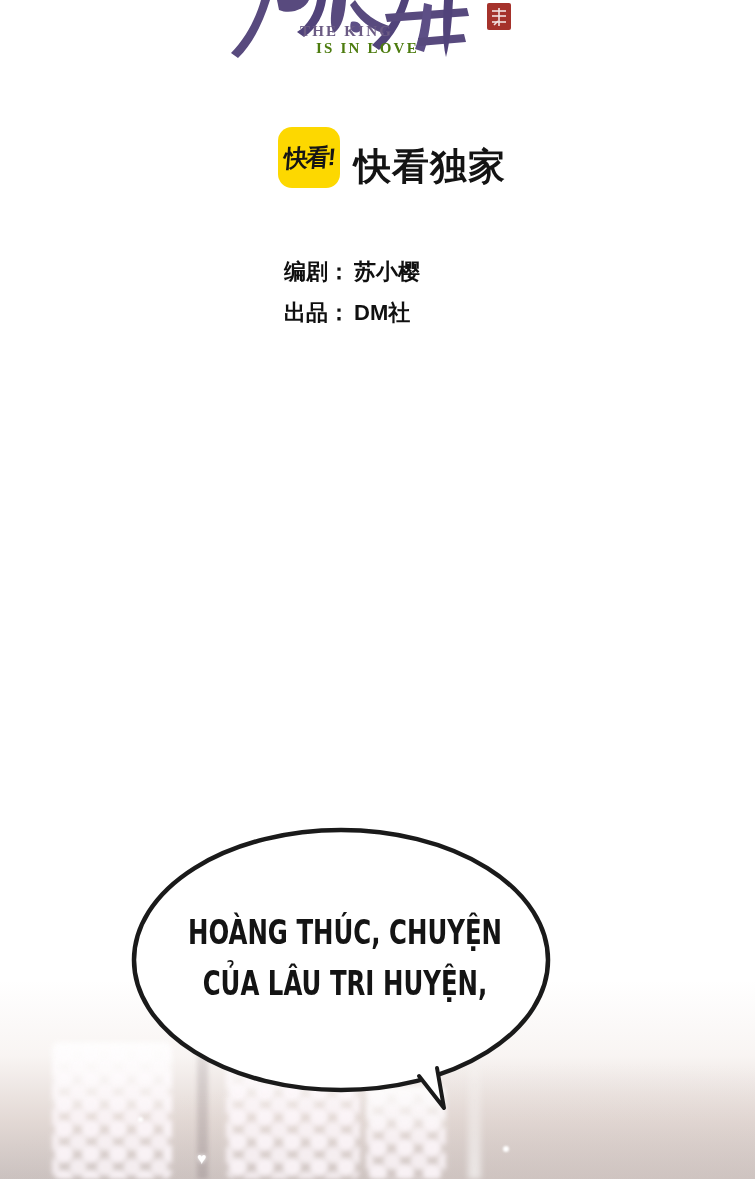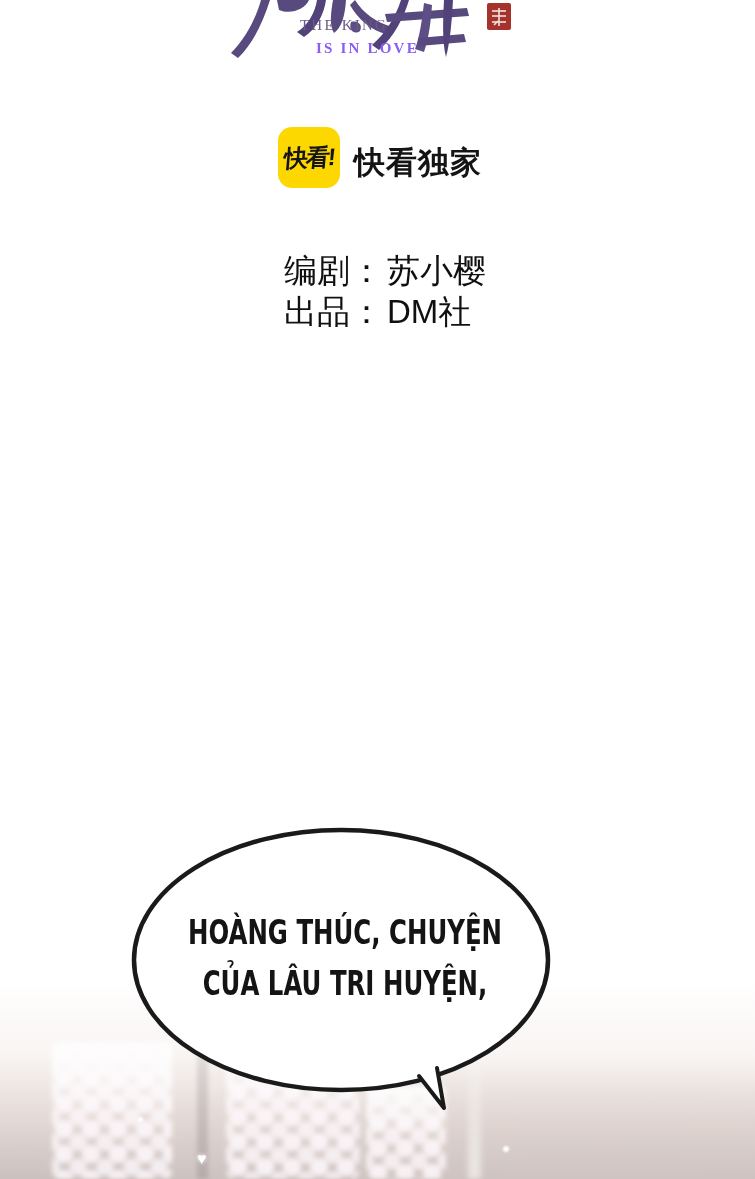--- a/index.html
+++ b/index.html
@@ -4,48 +4,48 @@
 <style>
   html,body{margin:0;padding:0;background:#ffffff;}
   #page{
     position:relative; width:755px; height:1179px; overflow:hidden;
     background:#ffffff;
     font-family:"Liberation Sans","DejaVu Sans",sans-serif;
   }
   
   .calligraphy{position:absolute; left:225px; top:0; z-index:2;}
   .sub1{
-    position:absolute; left:300px; top:17px; z-index:3;
+    position:absolute; left:300px; top:23px; z-index:3;
     font-family:"Liberation Serif","DejaVu Serif",serif;
-    font-size:15px; letter-spacing:2.2px; color:#6b5b84; font-weight:400;
+    font-size:15px; letter-spacing:2.2px; color:#6b5b84; font-weight:700;
   }
   .sub2{
     position:absolute; left:316px; top:40px; z-index:3;
     font-family:"Liberation Serif","DejaVu Serif",serif;
-    font-size:15px; letter-spacing:2.2px; color:#8b5cf6; font-weight:600;
+    font-size:15px; letter-spacing:2.2px; color:#4d7c0f; font-weight:600;
   }
   
   .kk-badge{
     position:absolute; left:278px; top:127px; width:62px; height:61px;
     background:#fdd800; border-radius:14px; z-index:2;
     display:flex; align-items:center; justify-content:center;
   }
   .kk-badge span{
     font-weight:800; font-size:24px; color:#151515;
     transform:skewX(-7deg) rotate(-2deg); letter-spacing:-2px; white-space:nowrap;
   }
   .kk-label{
     position:absolute; left:354px; top:142px; z-index:2;
-    font-size:31px; font-weight:800; color:#141414; letter-spacing:1px; white-space:nowrap;
+    font-size:37px; font-weight:800; color:#141414; letter-spacing:1px; white-space:nowrap;
   }
   
   .credits{position:absolute; left:284px; top:251px; z-index:2;}
   .credit-row{
     display:flex; align-items:center; height:41px;
-    font-size:33px; font-weight:400; color:#101010; white-space:nowrap;
+    font-size:22px; font-weight:700; color:#101010; white-space:nowrap;
   }
   .credit-row .role{margin-right:4px;}
   
   .bottom-art{
     position:absolute; left:0; top:980px; width:755px; height:199px; z-index:1;
     background:
       radial-gradient(140% 110% at 80% 110%, rgba(214,200,195,0.45), rgba(214,200,195,0) 62%),
       linear-gradient(180deg, rgba(255,255,255,0) 0%, rgba(243,236,233,0.55) 38%,
                       #e3d9d5 70%, #cac1bf 100%);
   }

